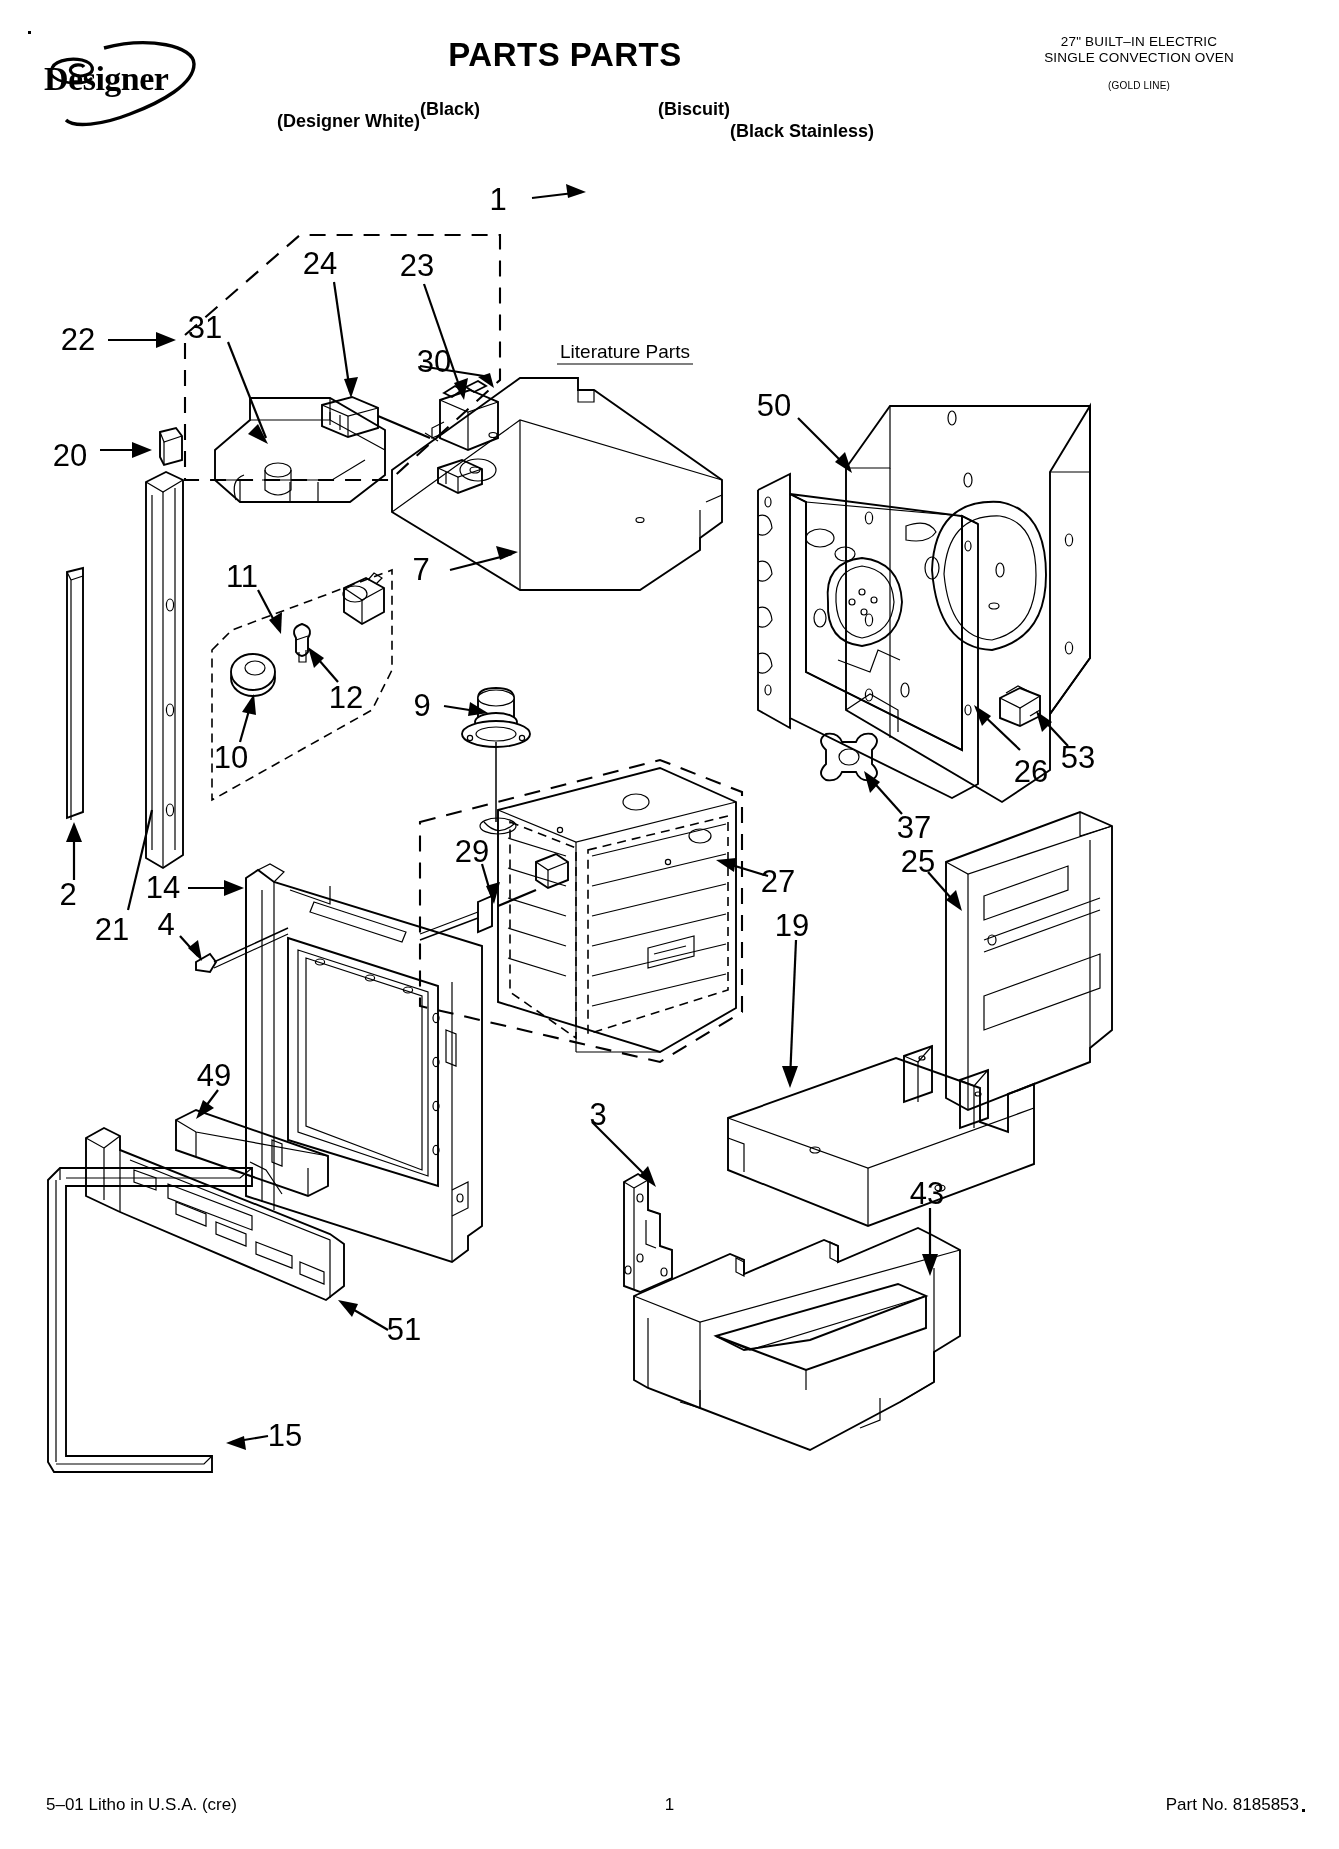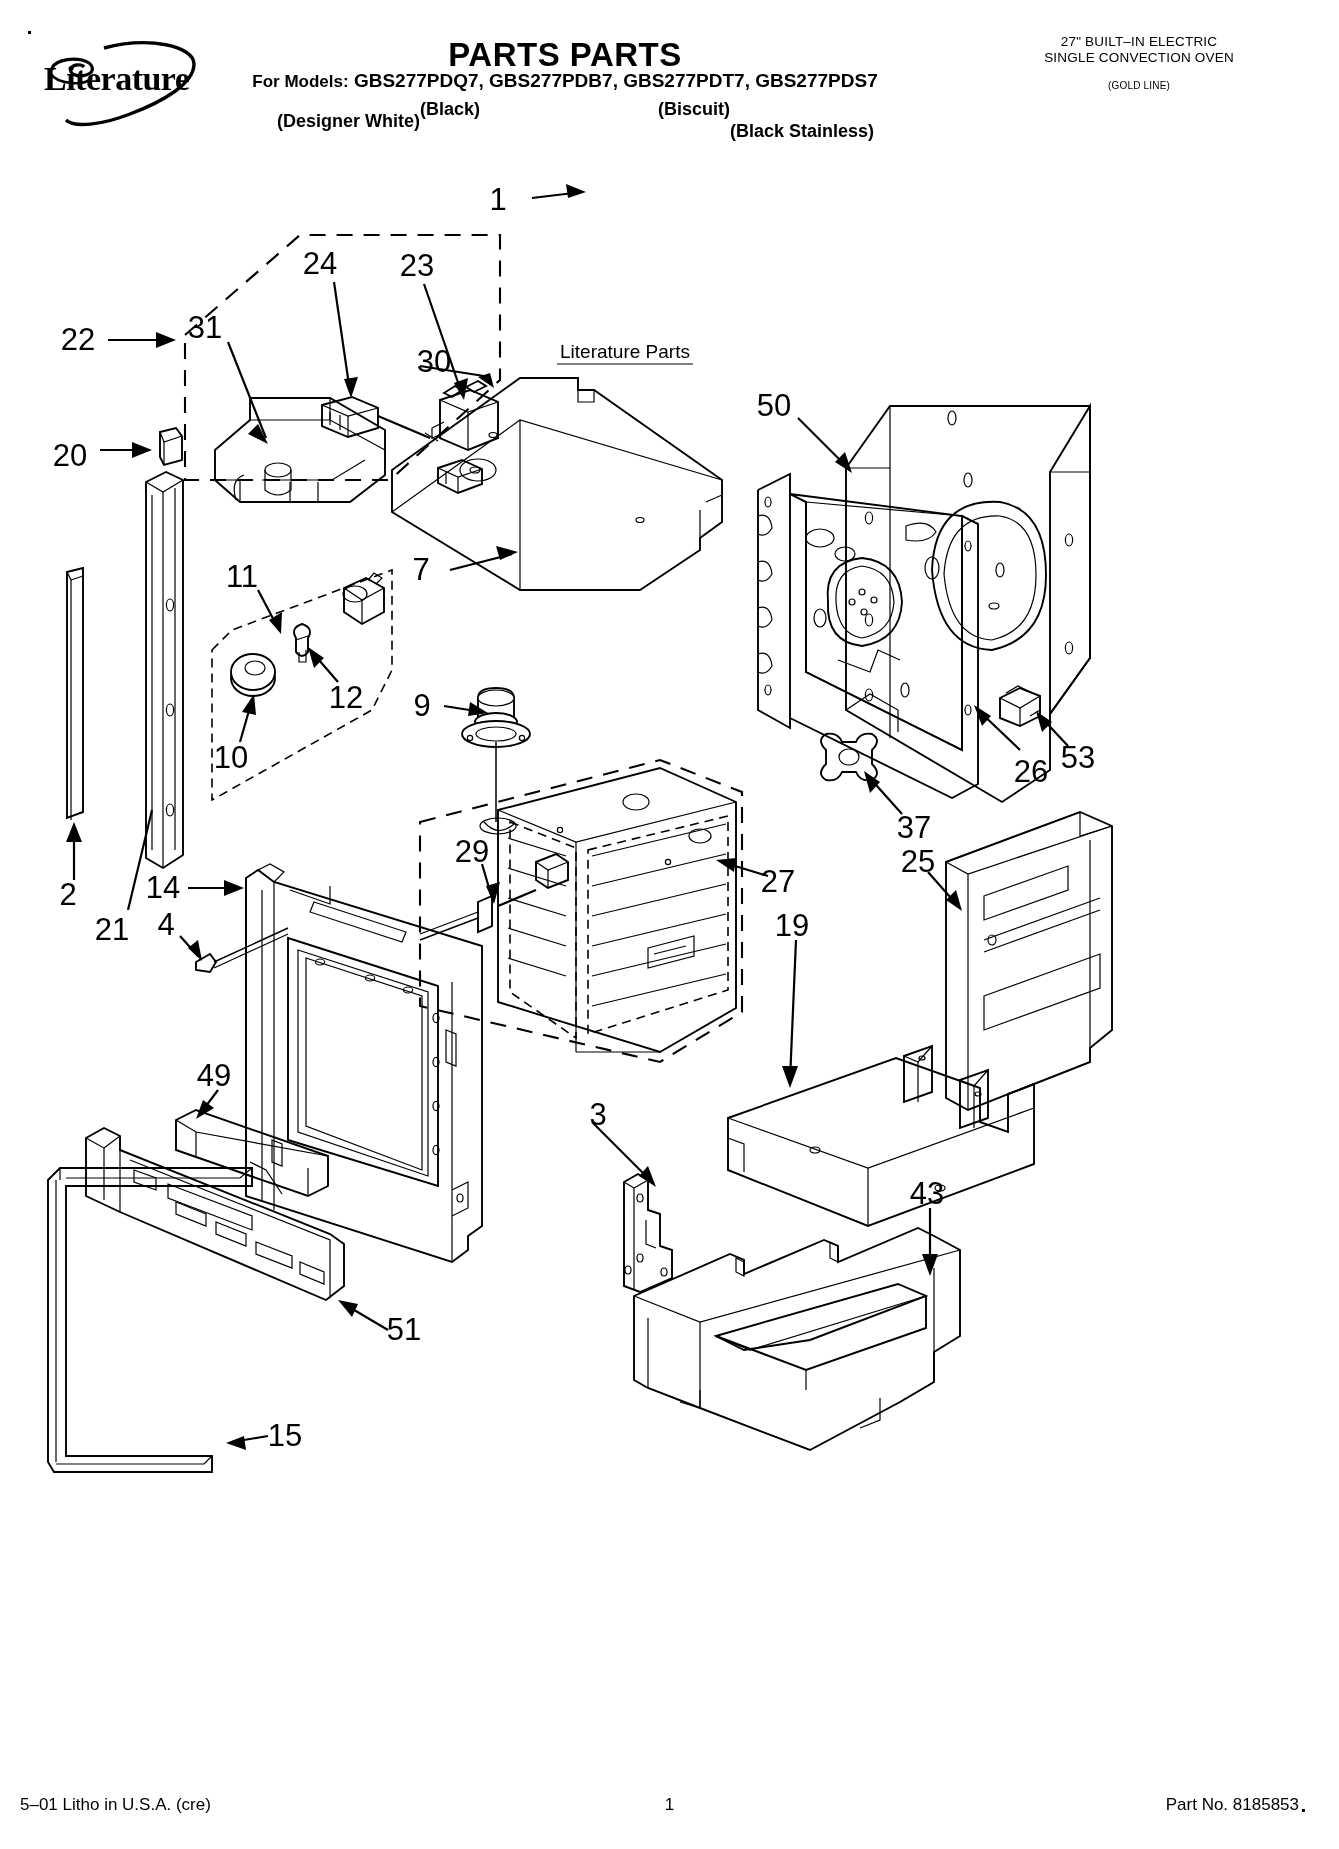--- a/index.html
+++ b/index.html
@@ -26,21 +26,21 @@
   #fin1{width:140px;}
   #fin2{width:170px;text-align:right;}
   #fin3{width:170px;text-align:left;margin-top:22px;}
   #spec{position:absolute;right:30px;top:34px;width:340px;text-align:center;
       font-size:13.5px;line-height:16px;letter-spacing:.2px;}
   #spec .small{font-size:10px;margin-top:12px;}
   #corner-dot{position:absolute;left:28px;top:31px;width:3px;height:3px;background:#000;}
 
   
   #footer{position:absolute;left:0;top:1795px;width:1339px;height:30px;font-size:17px;}
-  #foot-left{position:absolute;left:20px;top:0;}
+  #foot-left{position:absolute;left:46px;top:0;}
   #foot-center{position:absolute;left:0;top:0;width:1339px;text-align:center;}
   #foot-right{position:absolute;right:40px;top:0;}
   #foot-dot{position:absolute;right:34px;top:14px;width:3px;height:3px;background:#000;}
 
   
   #canvas{position:absolute;left:0;top:150px;width:1339px;height:1640px;}
   #canvas svg{display:block;}
 
   .cal{font-family:"Liberation Sans",sans-serif;font-size:31px;fill:#000;}
   .grp-label{font-family:"Liberation Sans",sans-serif;font-size:19px;fill:#000;}
@@ -60,28 +60,24 @@
   <div id="corner-dot"></div>
 
   <div id="logo-wrap">
     <svg id="logo-swirl" viewBox="0 0 190 90">
       <path d="M60 8 C105 -4 150 6 150 24 C150 44 118 62 86 74 C58 85 30 88 22 80" fill="none" stroke="#000" stroke-width="3.4"></path>
       <path d="M8 30 C8 22 24 17 38 20 C50 23 52 32 42 35 C33 38 24 33 27 28
                C30 24 38 24 40 27" fill="none" stroke="#000" stroke-width="3.2"></path>
       <path d="M6 33 C14 45 40 46 48 38" fill="none" stroke="#000" stroke-width="2.6"></path>
     </svg>
   </div>
-  <div id="brand-text">Literature</div>
+  <div id="brand-text">Designer</div>
 
   <div id="title">PARTS PARTS</div>
 
-  <div id="models">
-    <span class="prefix">For Models:</span>
-    <span>GBS277PDQ7, GBS277PDB7, GBS277PDT7, GBS277PDS7</span>
-  </div>
 
   <div id="finishes">
     <span id="fin0">(Designer White)</span>
     <span id="fin1">(Black)</span>
     <span id="fin2">(Biscuit)</span>
     <span id="fin3">(Black Stainless)</span>
   </div>
 
   <div id="spec">
     <div>27" BUILT–IN ELECTRIC</div>

